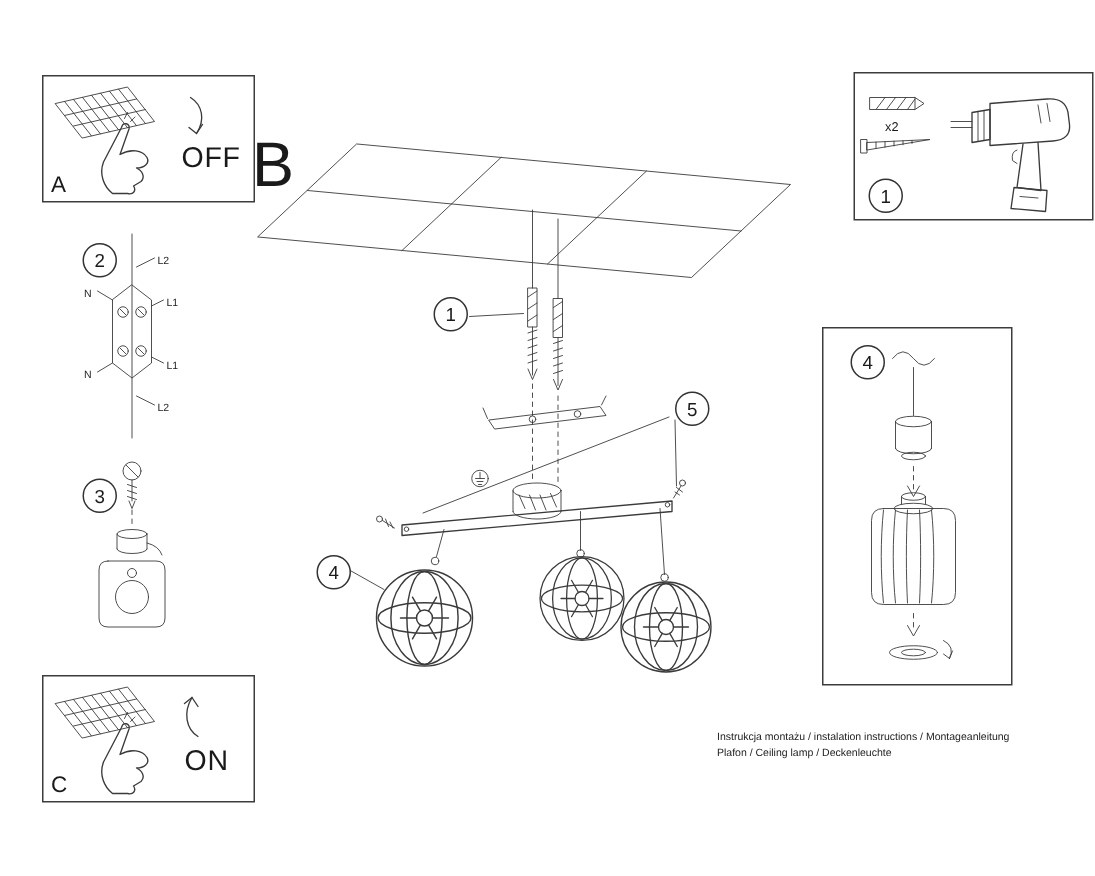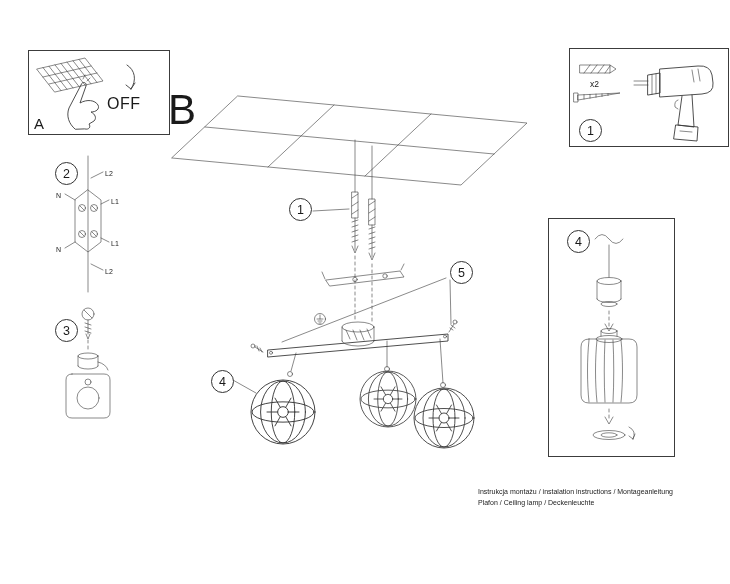--- a/index.html
+++ b/index.html
@@ -4,21 +4,21 @@
 <style>
   html,body{margin:0;padding:0;background:#fff;}
   .page{position:relative;width:730px;height:584px;background:#ffffff;
         font-family:"Liberation Sans",sans-serif;color:#1a1a1a;overflow:hidden;}
   .panel{position:absolute;border:1px solid #3c3c3c;background:#fff;}
   .box-a{left:28px;top:50px;width:140px;height:83px;}
   .box-c{left:28px;top:450px;width:140px;height:83px;}
   .box-tools{left:550px;top:48px;width:158px;height:97px;margin-left:19px;}
   .box-shade{left:548px;top:218px;width:125px;height:237px;}
   .corner-label{position:absolute;left:5px;bottom:2px;font-size:15px;}
-  .state-label{position:absolute;font-size:16px;letter-spacing:.5px;}
+  .state-label{position:absolute;font-size:19px;letter-spacing:.5px;margin-left:14px;}
   .letter-b{position:absolute;left:168px;top:88px;font-size:42px;line-height:44px;}
   .callout{position:absolute;width:21px;height:21px;border:1px solid #333;border-radius:50%;
            background:#fff;display:flex;align-items:center;justify-content:center;
            font-size:12.5px;z-index:5;}
   .qty{position:absolute;font-size:8.5px;}
   .footer{position:absolute;left:478px;top:486px;font-size:7px;line-height:11px;color:#222;}
   svg{position:absolute;overflow:visible;}
   svg text{font-family:"Liberation Sans",sans-serif;}
   .lineart{stroke:#3b3b3b;fill:none;stroke-width:0.9;stroke-linecap:round;stroke-linejoin:round;}
   .thin{stroke-width:0.6;}
@@ -115,20 +115,39 @@
       <path d="M16,56 L16,66 M36,56 L36,66 M16,66 A10,3 0 0 0 36,66"></path>
       <path d="M36,62 q8,2 10,8"></path>
     </g>
     <g class="lineart thin">
       <path d="M10,74 L42,74 Q48,74 48,80 L48,112 Q48,118 42,118 L10,118 Q4,118 4,112 L4,80 Q4,74 10,74 Z"></path>
       <circle cx="26" cy="98" r="11"></circle>
       <circle cx="26" cy="82" r="3"></circle>
     </g>
   </svg>
 
+  <div class="panel box-c">
+    <svg style="left:0;top:0;" width="140" height="83" viewBox="0 0 140 83">
+      <g class="lineart thin">
+        <path d="M8,18 L56,7 L74,30 L26,41 Z"></path>
+        <path d="M14,26 L62,15 M20,33 L68,22"></path>
+        <path d="M14,16.6 L32,39.6 M20,15.3 L38,38.3 M26,13.9 L44,36.9 M32,12.5 L50,35.5 M38,11.1 L56,34.1 M44,9.8 L62,32.8 M50,8.4 L68,31.4"></path>
+      </g>
+      <g class="lineart">
+        <path d="M46,78 C40,73 37,65 40,57 L52,34 C53,30 58,31 57,35 L51,52 C58,48 66,49 69,54 C71,58 67,61 62,61 C66,63 68,67 65,70 L60,73 C62,76 60,79 56,78 Z"></path>
+        <path class="thin" d="M54,28 L56,24 M58,30 L61,27"></path>
+      </g>
+      <g class="lineart">
+        <path d="M103,40 C95,35 93,24 99,14"></path>
+        <path d="M99,14 L94,18 M99,14 L103,20"></path>
+      </g>
+    </svg>
+    <span class="state-label" style="left:80px;top:46px;">ON</span>
+    <span class="corner-label">C</span>
+  </div>
 
   <div class="callout" style="left:289px;top:198px;">1</div>
   <div class="callout" style="left:450px;top:261px;">5</div>
   <div class="callout" style="left:211px;top:370px;">4</div>
 
   <svg style="left:150px;top:80px;" width="400" height="400" viewBox="0 0 400 400">
     <defs>
       <g id="cage" stroke="#3b3b3b" fill="none" stroke-width="0.9">
         <circle r="30"></circle>
         <ellipse rx="11" ry="29"></ellipse>

